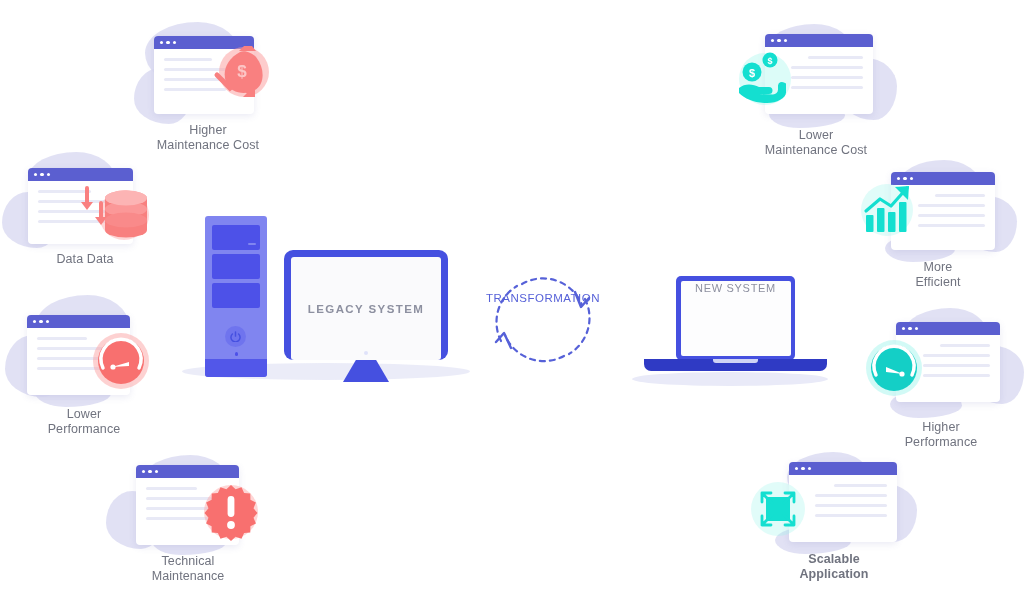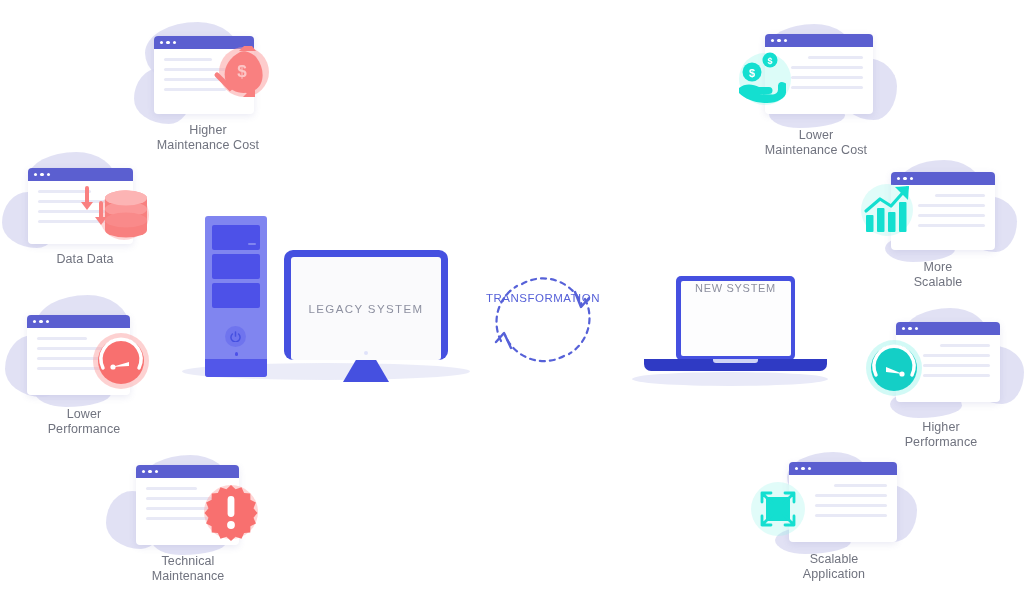--- a/index.html
+++ b/index.html
@@ -77,21 +77,21 @@
   }
   .tower .dot { position:absolute; left:29.5px; top:136px; width:3.5px; height:3.5px; border-radius:50%; background:#4d51e8; }
   .tower .base { position:absolute; left:0; bottom:0; width:62px; height:18px; background:#5257e9; border-radius:0 0 3px 3px; }
 
   .monitor { position: absolute; left: 104px; top: 54px; width: 164px; height: 110px; }
   .monitor .frame {
     position:absolute; inset:0; background:#4550e0; border-radius:9px; padding:7px;
   }
   .monitor .screen {
     width:100%; height:103px; background:#fafafc; border-radius:3px;
-    display:flex; align-items:center; justify-content:center;
+    display:flex; align-items:center; justify-content:center;font-weight:bold;
   }
   .monitor .screen span {
     color:#8d90a0; font-size:11.5px; letter-spacing:1.4px; text-align:center;
   }
   .monitor .led { position:absolute; left:50%; bottom:5px; width:4px; height:4px; margin-left:-2px; border-radius:50%; background:#dfe2fa; }
   .monitor .neck { position:absolute; left:50%; top:110px; margin-left:-23px; width:46px; height:22px;
     background:#4550e0; clip-path: polygon(28% 0, 72% 0, 100% 100%, 0 100%); }
   .gears-legacy { position:absolute; left:142px; top:0; z-index:-1; }
 
   
@@ -379,21 +379,21 @@
           <rect x="6" y="33" width="7.5" height="17" rx="1" fill="#14DFD0"></rect>
           <rect x="17" y="26" width="7.5" height="24" rx="1" fill="#14DFD0"></rect>
           <rect x="28" y="30" width="7.5" height="20" rx="1" fill="#14DFD0"></rect>
           <rect x="39" y="20" width="7.5" height="30" rx="1" fill="#14DFD0"></rect>
           <path d="M6 29 L20 17 L31 24 L47 6" stroke="#14DFD0" stroke-width="3.2" fill="none" stroke-linecap="round" stroke-linejoin="round"></path>
           <path d="M35 5 L49 4 L48 18 z" fill="#14DFD0"></path>
         </svg>
       </div>
     </div>
     <div class="card-label" style="top:100px;">More
-Scalable</div>
+Efficient</div>
   </div>
 
   <div class="card" style="left:866px; top:308px; width:150px; height:145px;">
     <div class="card-visual">
       <div class="blob" style="left:38px; top:0px; width:84px; height:50px;"></div>
       <div class="blob b2" style="left:104px; top:38px; width:54px; height:58px;"></div>
       <div class="blob" style="left:24px; top:82px; width:72px; height:28px;"></div>
       <div class="win" style="left:30px; top:14px; width:104px; height:80px;">
         <div class="win-bar">
             <i></i>
@@ -414,21 +414,21 @@
           <path d="M12 37 a20 20 0 1 1 36 0" stroke="#FFFFFF" stroke-width="3.5" fill="none" stroke-linecap="round"></path>
           <path d="M39 36 L22 29 L22 34 z" fill="#FFFFFF"></path>
           <circle cx="38" cy="36" r="2.6" fill="#FFFFFF"></circle>
         </svg>
       </div>
     </div>
     <div class="card-label" style="top:112px;">Higher
 Performance</div>
   </div>
 
-  <div class="card" style="left:745px; top:452px; width:178px; height:135px;">
+  <div class="card" style="left:745px; top:452px; width:178px; height:135px;font-weight:bold;">
     <div class="card-visual">
       <div class="blob" style="left:42px; top:0px; width:84px; height:50px;"></div>
       <div class="blob b2" style="left:114px; top:32px; width:58px; height:58px;"></div>
       <div class="blob" style="left:30px; top:74px; width:76px; height:28px;"></div>
       <div class="win" style="left:44px; top:10px; width:108px; height:80px;">
         <div class="win-bar">
             <i></i>
             <i></i>
             <i></i>
           </div>

